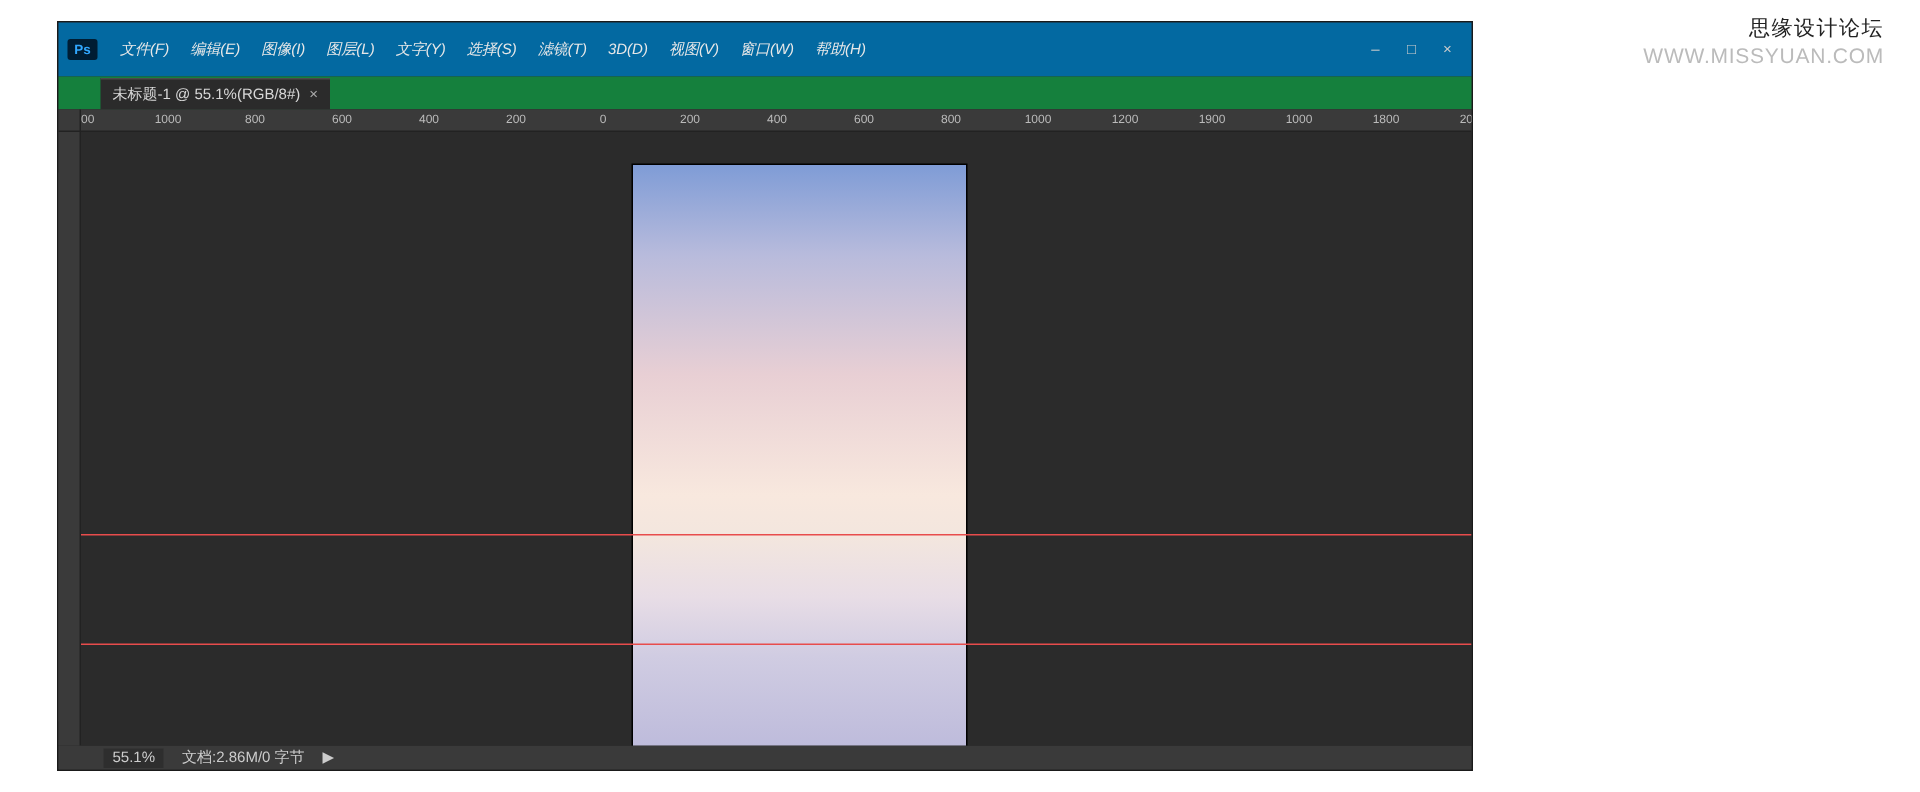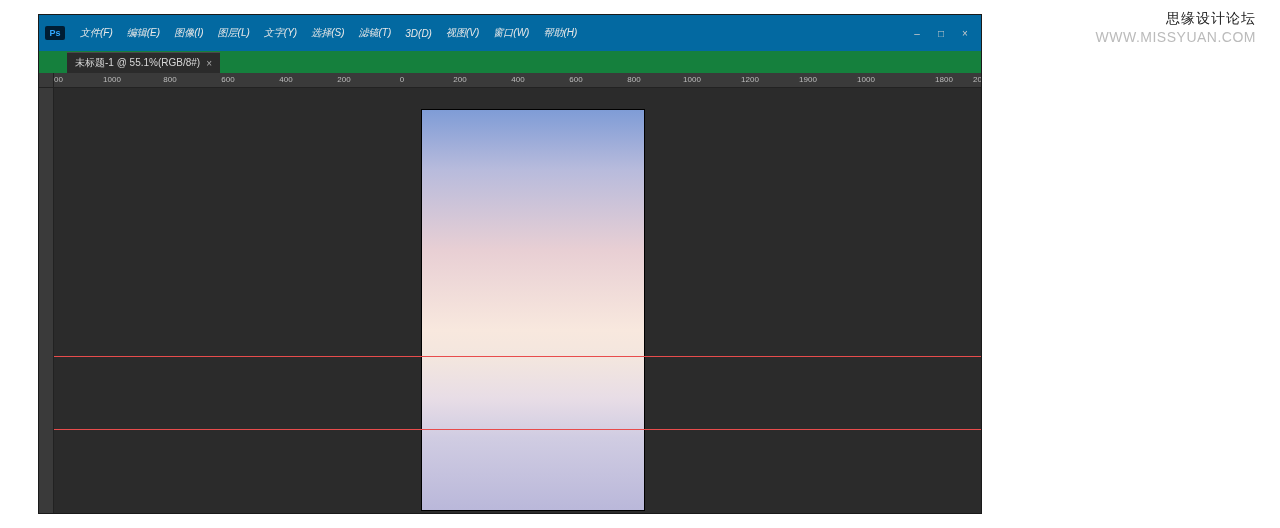--- a/index.html
+++ b/index.html
@@ -237,32 +237,37 @@
         <span class="tick" style="left: 290px;">200</span>
         <span class="tick" style="left: 348px;">0</span>
         <span class="tick" style="left: 406px;">200</span>
         <span class="tick" style="left: 464px;">400</span>
         <span class="tick" style="left: 522px;">600</span>
         <span class="tick" style="left: 580px;">800</span>
         <span class="tick" style="left: 638px;">1000</span>
         <span class="tick" style="left: 696px;">1200</span>
         <span class="tick" style="left: 754px;">1900</span>
         <span class="tick" style="left: 812px;">1000</span>
-        <span class="tick" style="left: 890px;">1800</span>
+        <span class="tick" style="left: 870px;">1800</span>
         <span class="tick" style="left: 928px;">2000</span>
       </div>
     <div class="canvas-row">
       <div class="ruler-v"></div>
       <div class="canvas-viewport">
         <div class="artboard"></div>
         <div class="guide-h guide-1"></div>
         <div class="guide-h guide-2"></div>
       </div>
     </div>
   </div>
 
+  <div class="statusbar">
+    <span class="status-box">55.1%</span>
+    <span>文档:2.86M/0 字节</span>
+    <span>▶</span>
+  </div>
 
 </div>
 
 <div class="side-text">
   <div class="side-cn">思缘设计论坛</div>
   <div class="side-url">WWW.MISSYUAN.COM</div>
 </div>
 
 </body></html>

